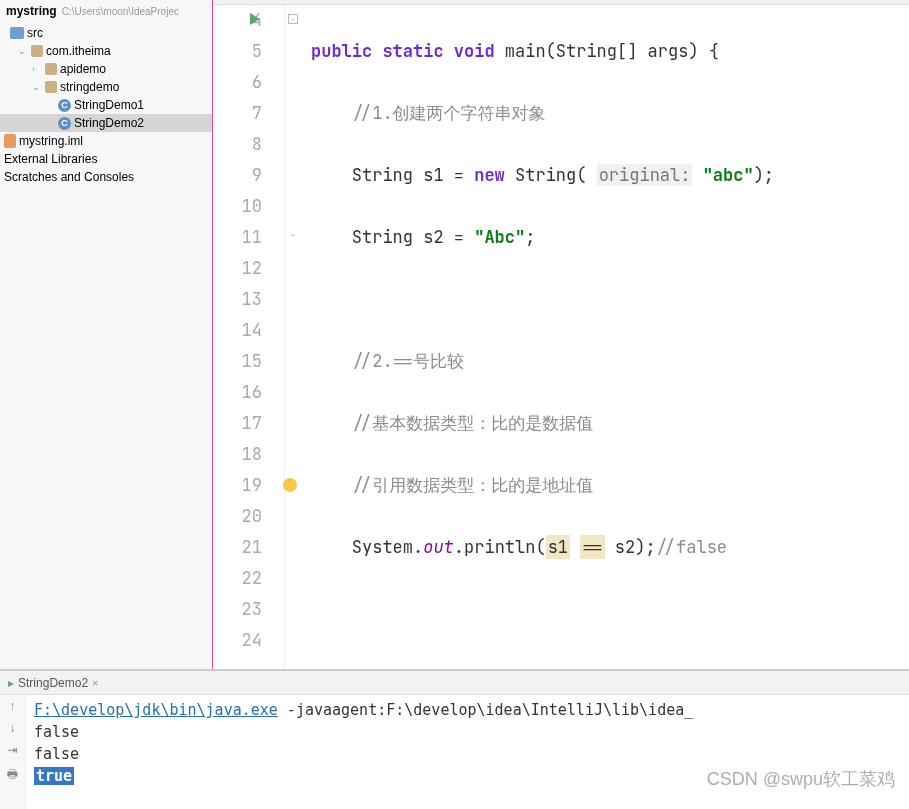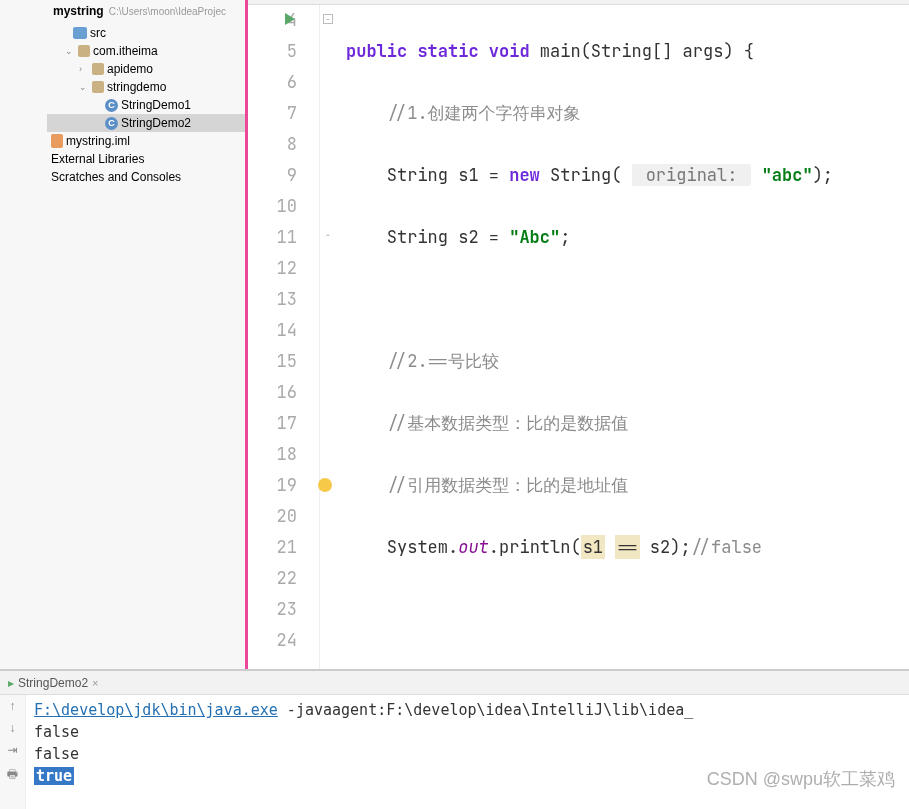--- a/index.html
+++ b/index.html
@@ -1,25 +1,25 @@
 <!DOCTYPE html>
 <html><head>
   <meta charset="utf-8">
   <style>
     * { margin: 0; padding: 0; box-sizing: border-box; }
     body { font-family: "Segoe UI", Arial, sans-serif; font-size: 12px; background: #fff; color: #333; width: 909px; height: 809px; overflow: hidden; display: flex; flex-direction: column; }
     .top-section { display: flex; flex: 1; overflow: hidden; }
-    .sidebar { width: 248px; background: #f7f7f7; border-right: 3px solid #ec4899; overflow: hidden; padding-left: 47px; }
+    .sidebar { width: 213px; background: #f7f7f7; border-right: 1px solid #ec4899; overflow: hidden; }
     .project-header { padding: 4px 6px; font-size: 12px; display: flex; align-items: baseline; gap: 5px; }
     .project-name { font-weight: bold; color: #000; }
     .project-path { color: #999; font-size: 10px; }
     .tree { padding: 2px 0; }
     .tree-item { display: flex; align-items: center; padding: 2px 4px; gap: 3px; cursor: pointer; white-space: nowrap; }
     .tree-item.selected { background: #d5d5d5; }
-    .indent-0 { padding-left: 10px; margin-left: 16px; }
+    .indent-0 { padding-left: 10px; }
     .indent-1 { padding-left: 18px; }
     .indent-2 { padding-left: 32px; }
     .indent-4 { padding-left: 58px; }
     .toggle { width: 10px; color: #888; font-size: 9px; }
     .folder-icon { width: 14px; height: 12px; background: #c9b184; border-radius: 2px; display: inline-block; }
     .folder-icon.src { background: #6a9fd4; }
     .package-icon { width: 12px; height: 12px; background: #c9b184; border-radius: 2px; display: inline-block; }
     .class-icon { width: 13px; height: 13px; background: #5b8fc7; border-radius: 50%; display: inline-flex; align-items: center; justify-content: center; color: #fff; font-size: 9px; font-weight: bold; }
     .iml-icon { width: 12px; height: 14px; background: #e89b5d; display: inline-block; border-radius: 2px; }
     .tree-label { color: #000; }
@@ -31,21 +31,21 @@
     .run-icon { position: absolute; right: 2px; top: 8px; width: 0; height: 0; border-left: 10px solid #59a869; border-top: 6px solid transparent; border-bottom: 6px solid transparent; }
     .fold-strip { width: 18px; background: #fff; position: relative; }
     .fold-mark { position: absolute; left: 3px; width: 10px; height: 10px; border: 1px solid #bbb; display: flex; align-items: center; justify-content: center; font-size: 8px; color: #999; }
     .bulb { position: absolute; left: -2px; width: 14px; height: 14px; background: #f7c948; border-radius: 50%; }
     .code-area { flex: 1; padding-left: 8px; white-space: pre; overflow: hidden; }
     .code-line { height: 31px; }
     .kw { color: #6d28d9; font-weight: bold; }
     .str { color: #067d17; font-weight: bold; }
     .comment { color: #8c8c8c; }
     .field { color: #871094; font-style: italic; }
-    .hint { color: #787878; background: #f0f0f0; padding: 0 14px; border-radius: 2px; }
+    .hint { color: #787878; background: #f0f0f0; padding: 0 2px; border-radius: 2px; }
     .hl-box { background: #f2e7c3; padding: 1px 2px; }
     .console-panel { height: 140px; border-top: 2px solid #ccc; display: flex; flex-direction: column; background: #fff; }
     .console-tab-bar { height: 24px; background: #f2f2f2; border-bottom: 1px solid #ddd; display: flex; align-items: center; padding-left: 8px; gap: 6px; }
     .console-tab { display: flex; align-items: center; gap: 4px; font-size: 12px; color: #555; }
     .close-x { color: #999; font-size: 11px; }
     .console-body { flex: 1; display: flex; }
     .console-gutter { width: 26px; background: #f7f7f7; border-right: 1px solid #eee; display: flex; flex-direction: column; align-items: center; padding-top: 4px; gap: 8px; }
     .cg-icon { width: 14px; height: 14px; color: #888; font-size: 12px; text-align: center; }
     .console-text { flex: 1; padding: 4px 8px; font-family: Consolas, monospace; font-size: 15px; line-height: 22px; }
     .cmd-link { color: #2470b3; text-decoration: underline; }

